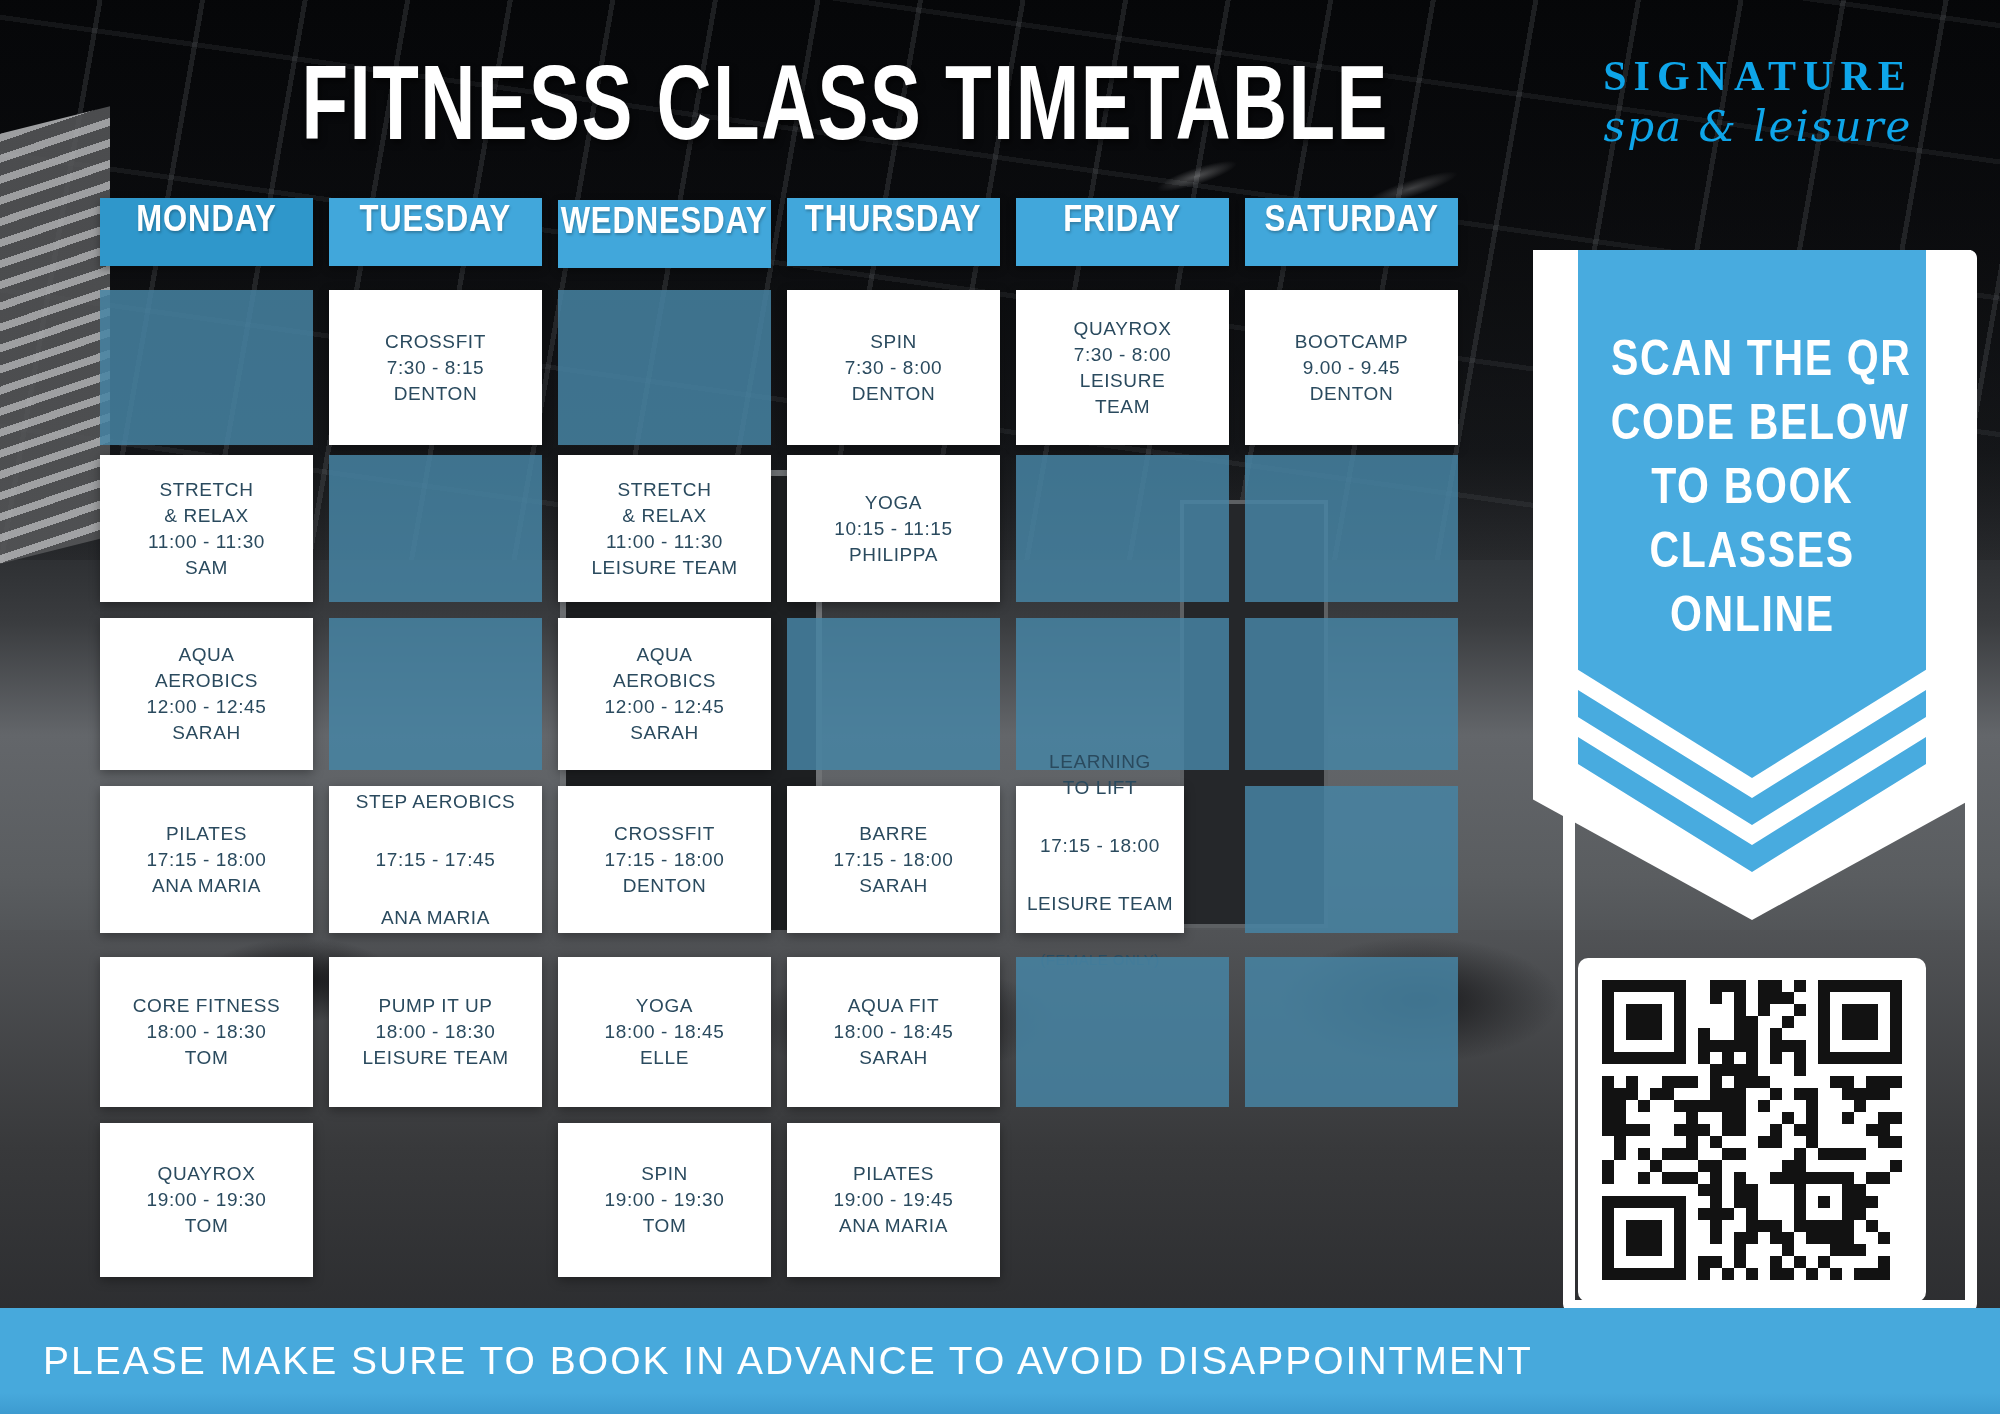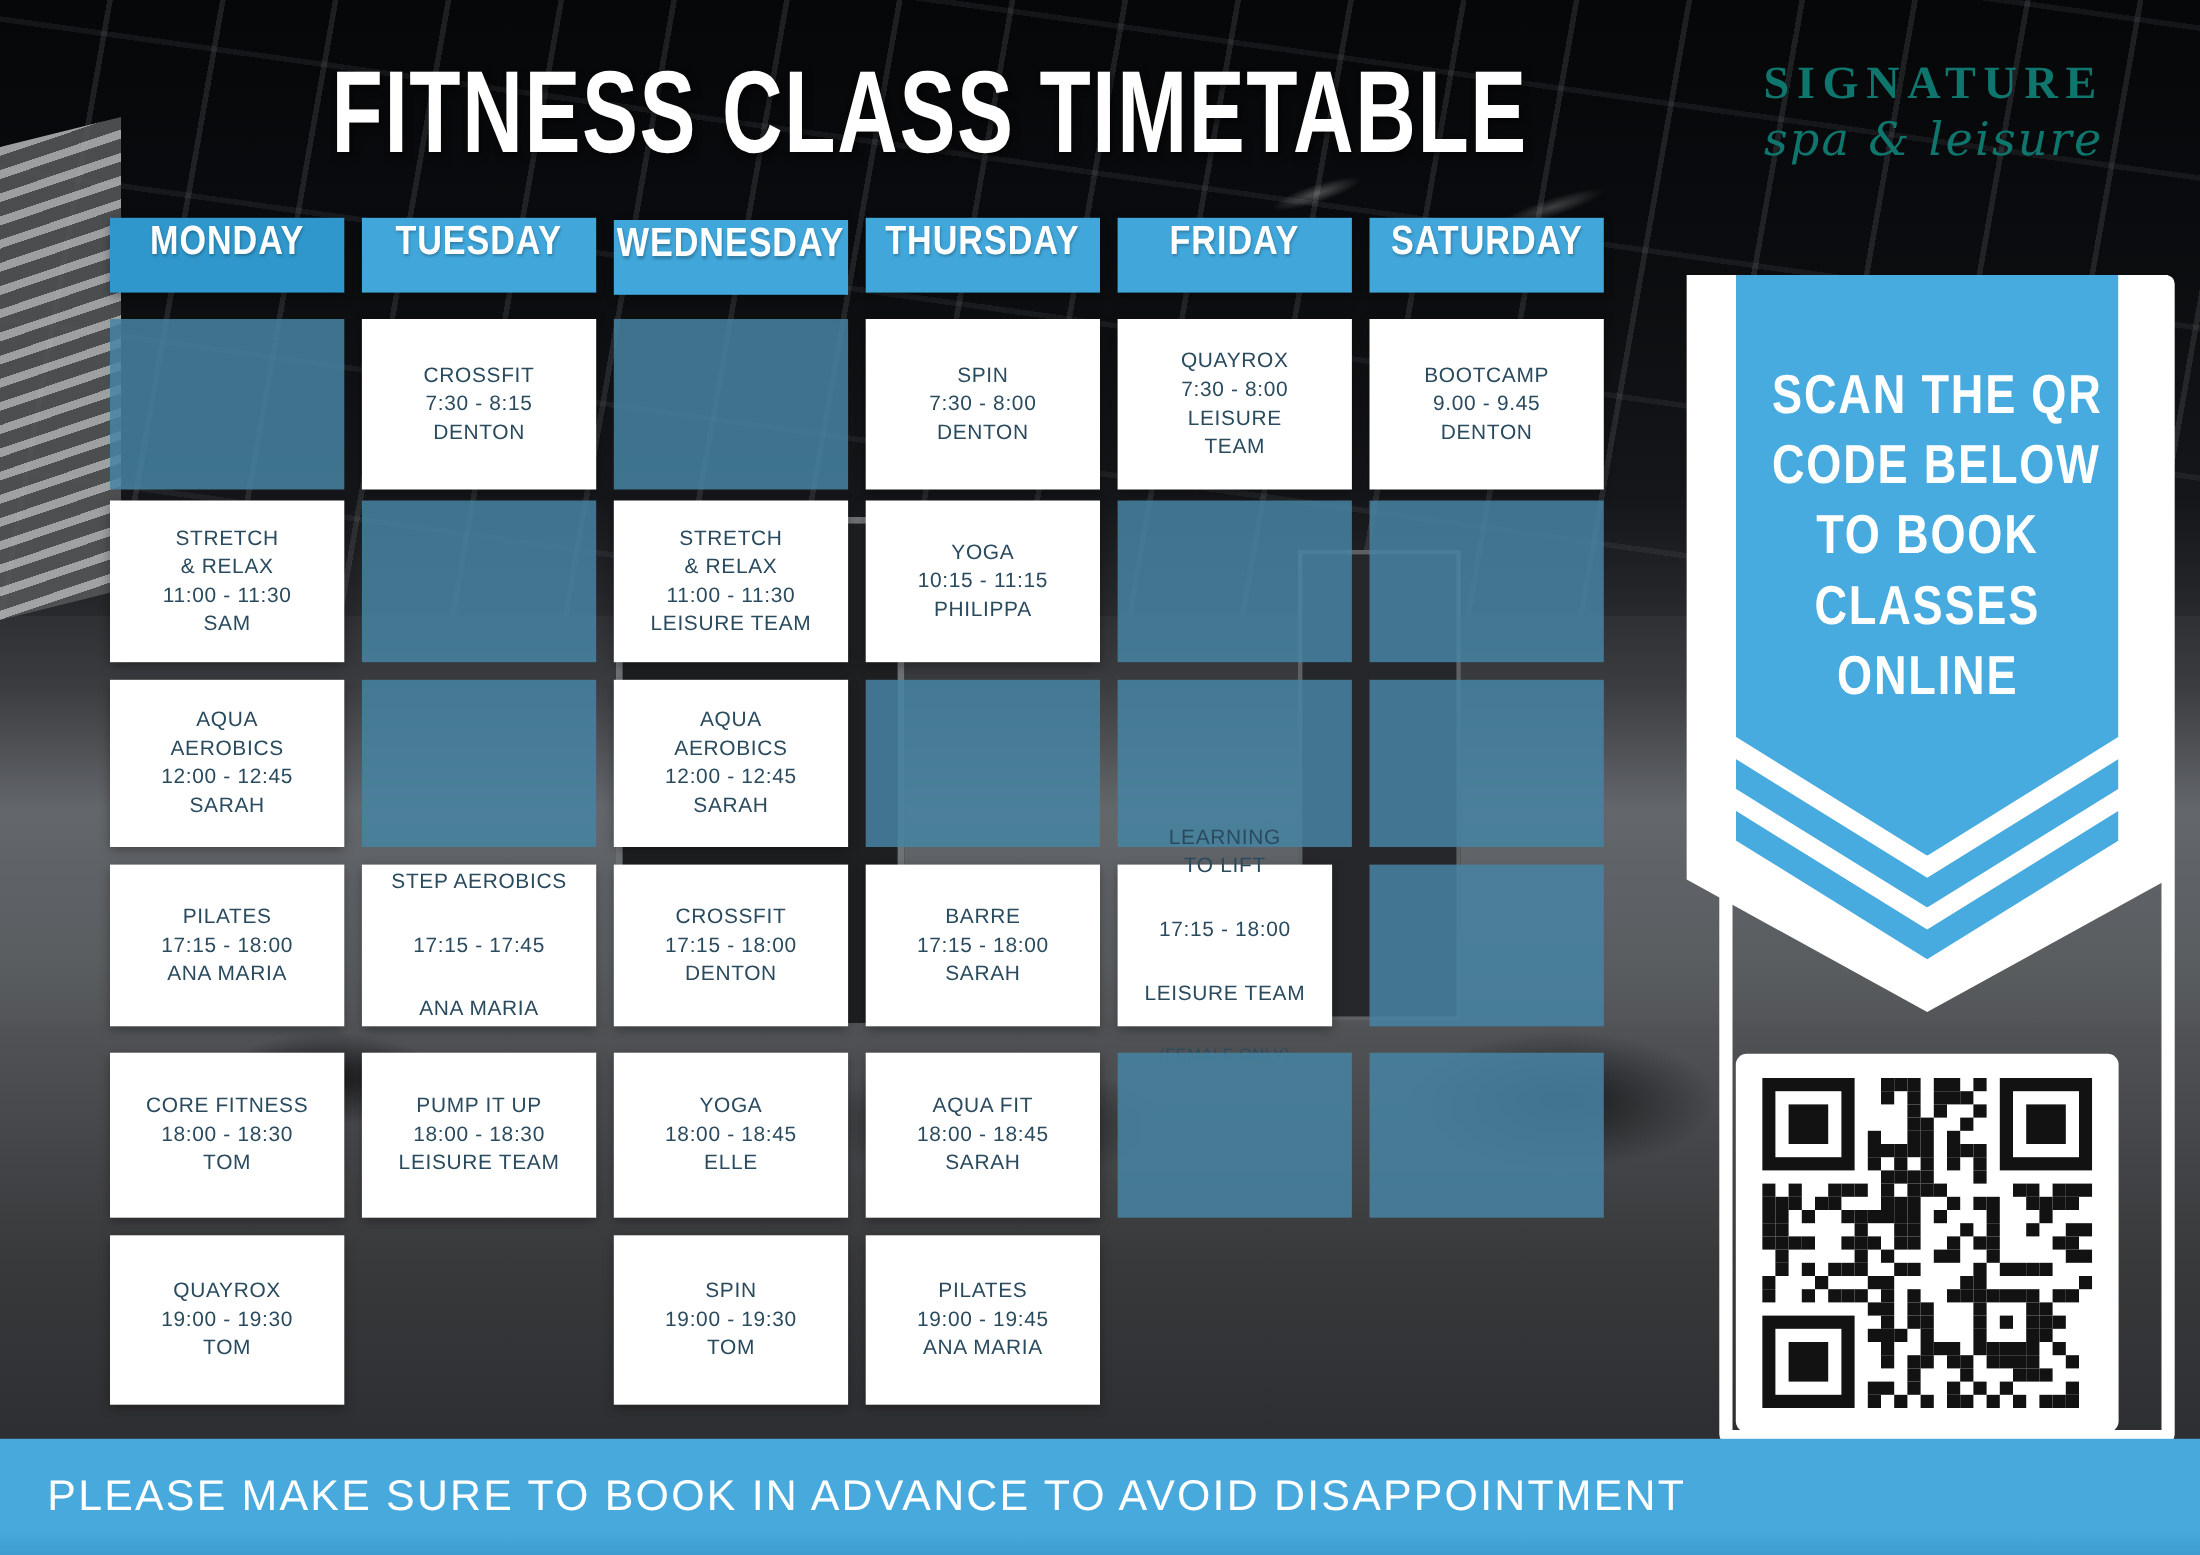--- a/index.html
+++ b/index.html
@@ -33,21 +33,21 @@
       background:
         radial-gradient(60px 12px at 30% 40%, rgba(255,255,255,.28), transparent 70%),
         radial-gradient(70px 12px at 70% 70%, rgba(255,255,255,.22), transparent 70%);
       transform:rotate(-18deg);}
 
   
   .title{position:absolute;left:90px;top:42px;width:1370px;text-align:right;
       color:#fff;font-weight:bold;font-size:106px;letter-spacing:2px;white-space:nowrap;}
   .title>span{display:inline-block;transform:scaleX(0.72);
       text-shadow:3px 4px 8px rgba(0,0,0,0.55);}
-  .logo{position:absolute;left:1540px;top:52px;width:436px;text-align:center;color:#0f766e;}
+  .logo{position:absolute;left:1540px;top:52px;width:436px;text-align:center;color:#0ea5e9;}
   .logo-name{font-family:"Liberation Serif", serif;font-weight:bold;font-size:42px;
       letter-spacing:7px;}
   .logo-tagline{font-family:"DejaVu Serif", serif;font-style:italic;font-size:42px;
       margin-top:2px;letter-spacing:2px;}
 
   
   .day-header{position:absolute;display:flex;align-items:flex-start;justify-content:center;
       color:#fff;font-weight:bold;font-size:37px;white-space:nowrap;
       box-shadow:0 3px 8px rgba(0,0,0,.35);}
   .day-header>span{display:inline-block;transform:scaleX(0.84);letter-spacing:1px;
@@ -196,21 +196,21 @@
     <div class="cell card" style="left: 558px; top: 786px; width: 213px; height: 147px;">
       <div class="c-line c-name">CROSSFIT</div>
       <div class="c-line c-time">17:15 - 18:00</div>
       <div class="c-line c-instr">DENTON</div>
     </div>
     <div class="cell card" style="left: 787px; top: 786px; width: 213px; height: 147px;">
       <div class="c-line c-name">BARRE</div>
       <div class="c-line c-time">17:15 - 18:00</div>
       <div class="c-line c-instr">SARAH</div>
     </div>
-    <div class="cell card" style="left: 1016px; top: 786px; width: 195px; height: 147px; gap: 32px;">
+    <div class="cell card" style="left: 1016px; top: 786px; width: 168px; height: 147px; gap: 32px;">
       <div class="c-line c-name">LEARNING
 TO LIFT</div>
       <div class="c-line c-time">17:15 - 18:00</div>
       <div class="c-line c-instr">LEISURE TEAM</div>
       <div class="c-note">(FEMALE ONLY)</div>
     </div>
     <div class="cell blocked" style="left: 1245px; top: 786px; width: 213px; height: 147px;"></div>
     <div class="cell card" style="left: 100px; top: 957px; width: 213px; height: 150px;">
       <div class="c-line c-name">CORE FITNESS</div>
       <div class="c-line c-time">18:00 - 18:30</div>

